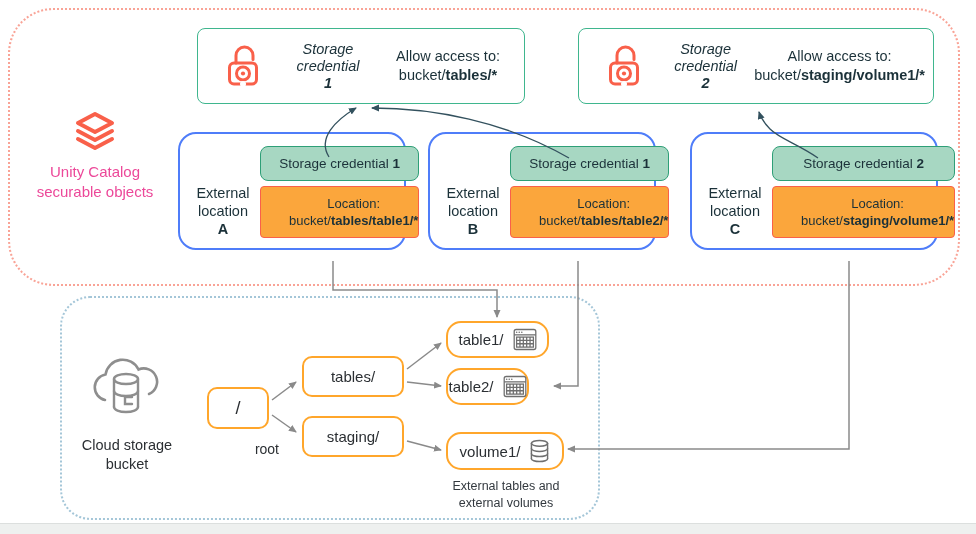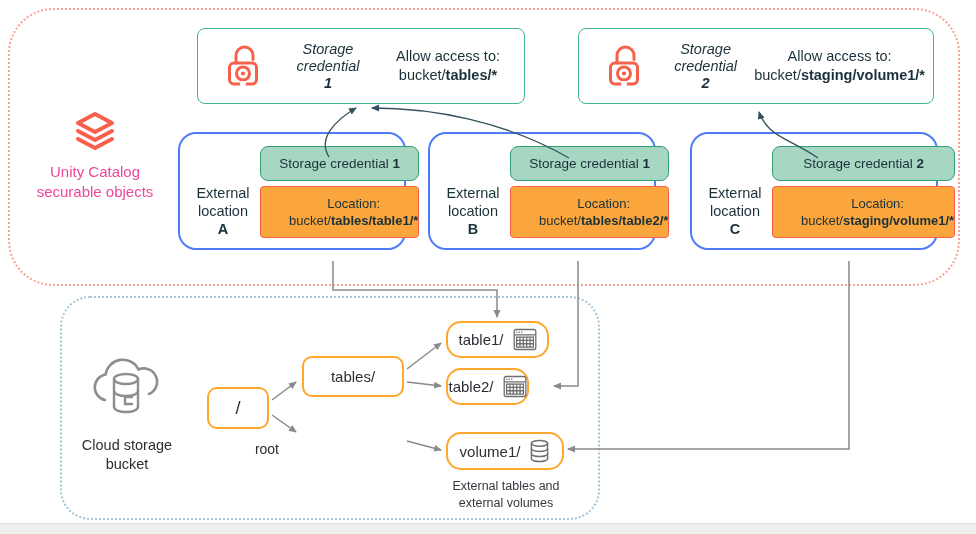--- a/index.html
+++ b/index.html
@@ -202,20 +202,21 @@
   </svg>
   <div class="cloud-label">
     <div>Cloud storage</div>
     <div>bucket</div>
   </div>
 
   <div class="node node-root">/</div>
   <div class="root-caption">root</div>
 
   <div class="node node-tables">tables/</div>
+  <div class="node node-staging">staging/</div>
 
   <div class="node leaf node-table1">
     <span>table1/</span>
     <svg class="leaf-icon" viewBox="0 0 30 28">
       <g fill="none" stroke="#6f6f6f" stroke-width="1.6">
         <rect x="1.5" y="1.5" width="27" height="25" rx="2.5"></rect>
         <path d="M1.5 8.2 H28.5"></path>
         <rect x="4.5" y="11" width="21" height="12.5"></rect>
         <path d="M4.5 15.2 H25.5 M4.5 19.3 H25.5"></path>
         <path d="M8.7 11 V23.5 M12.9 11 V23.5 M17.1 11 V23.5 M21.3 11 V23.5"></path>

